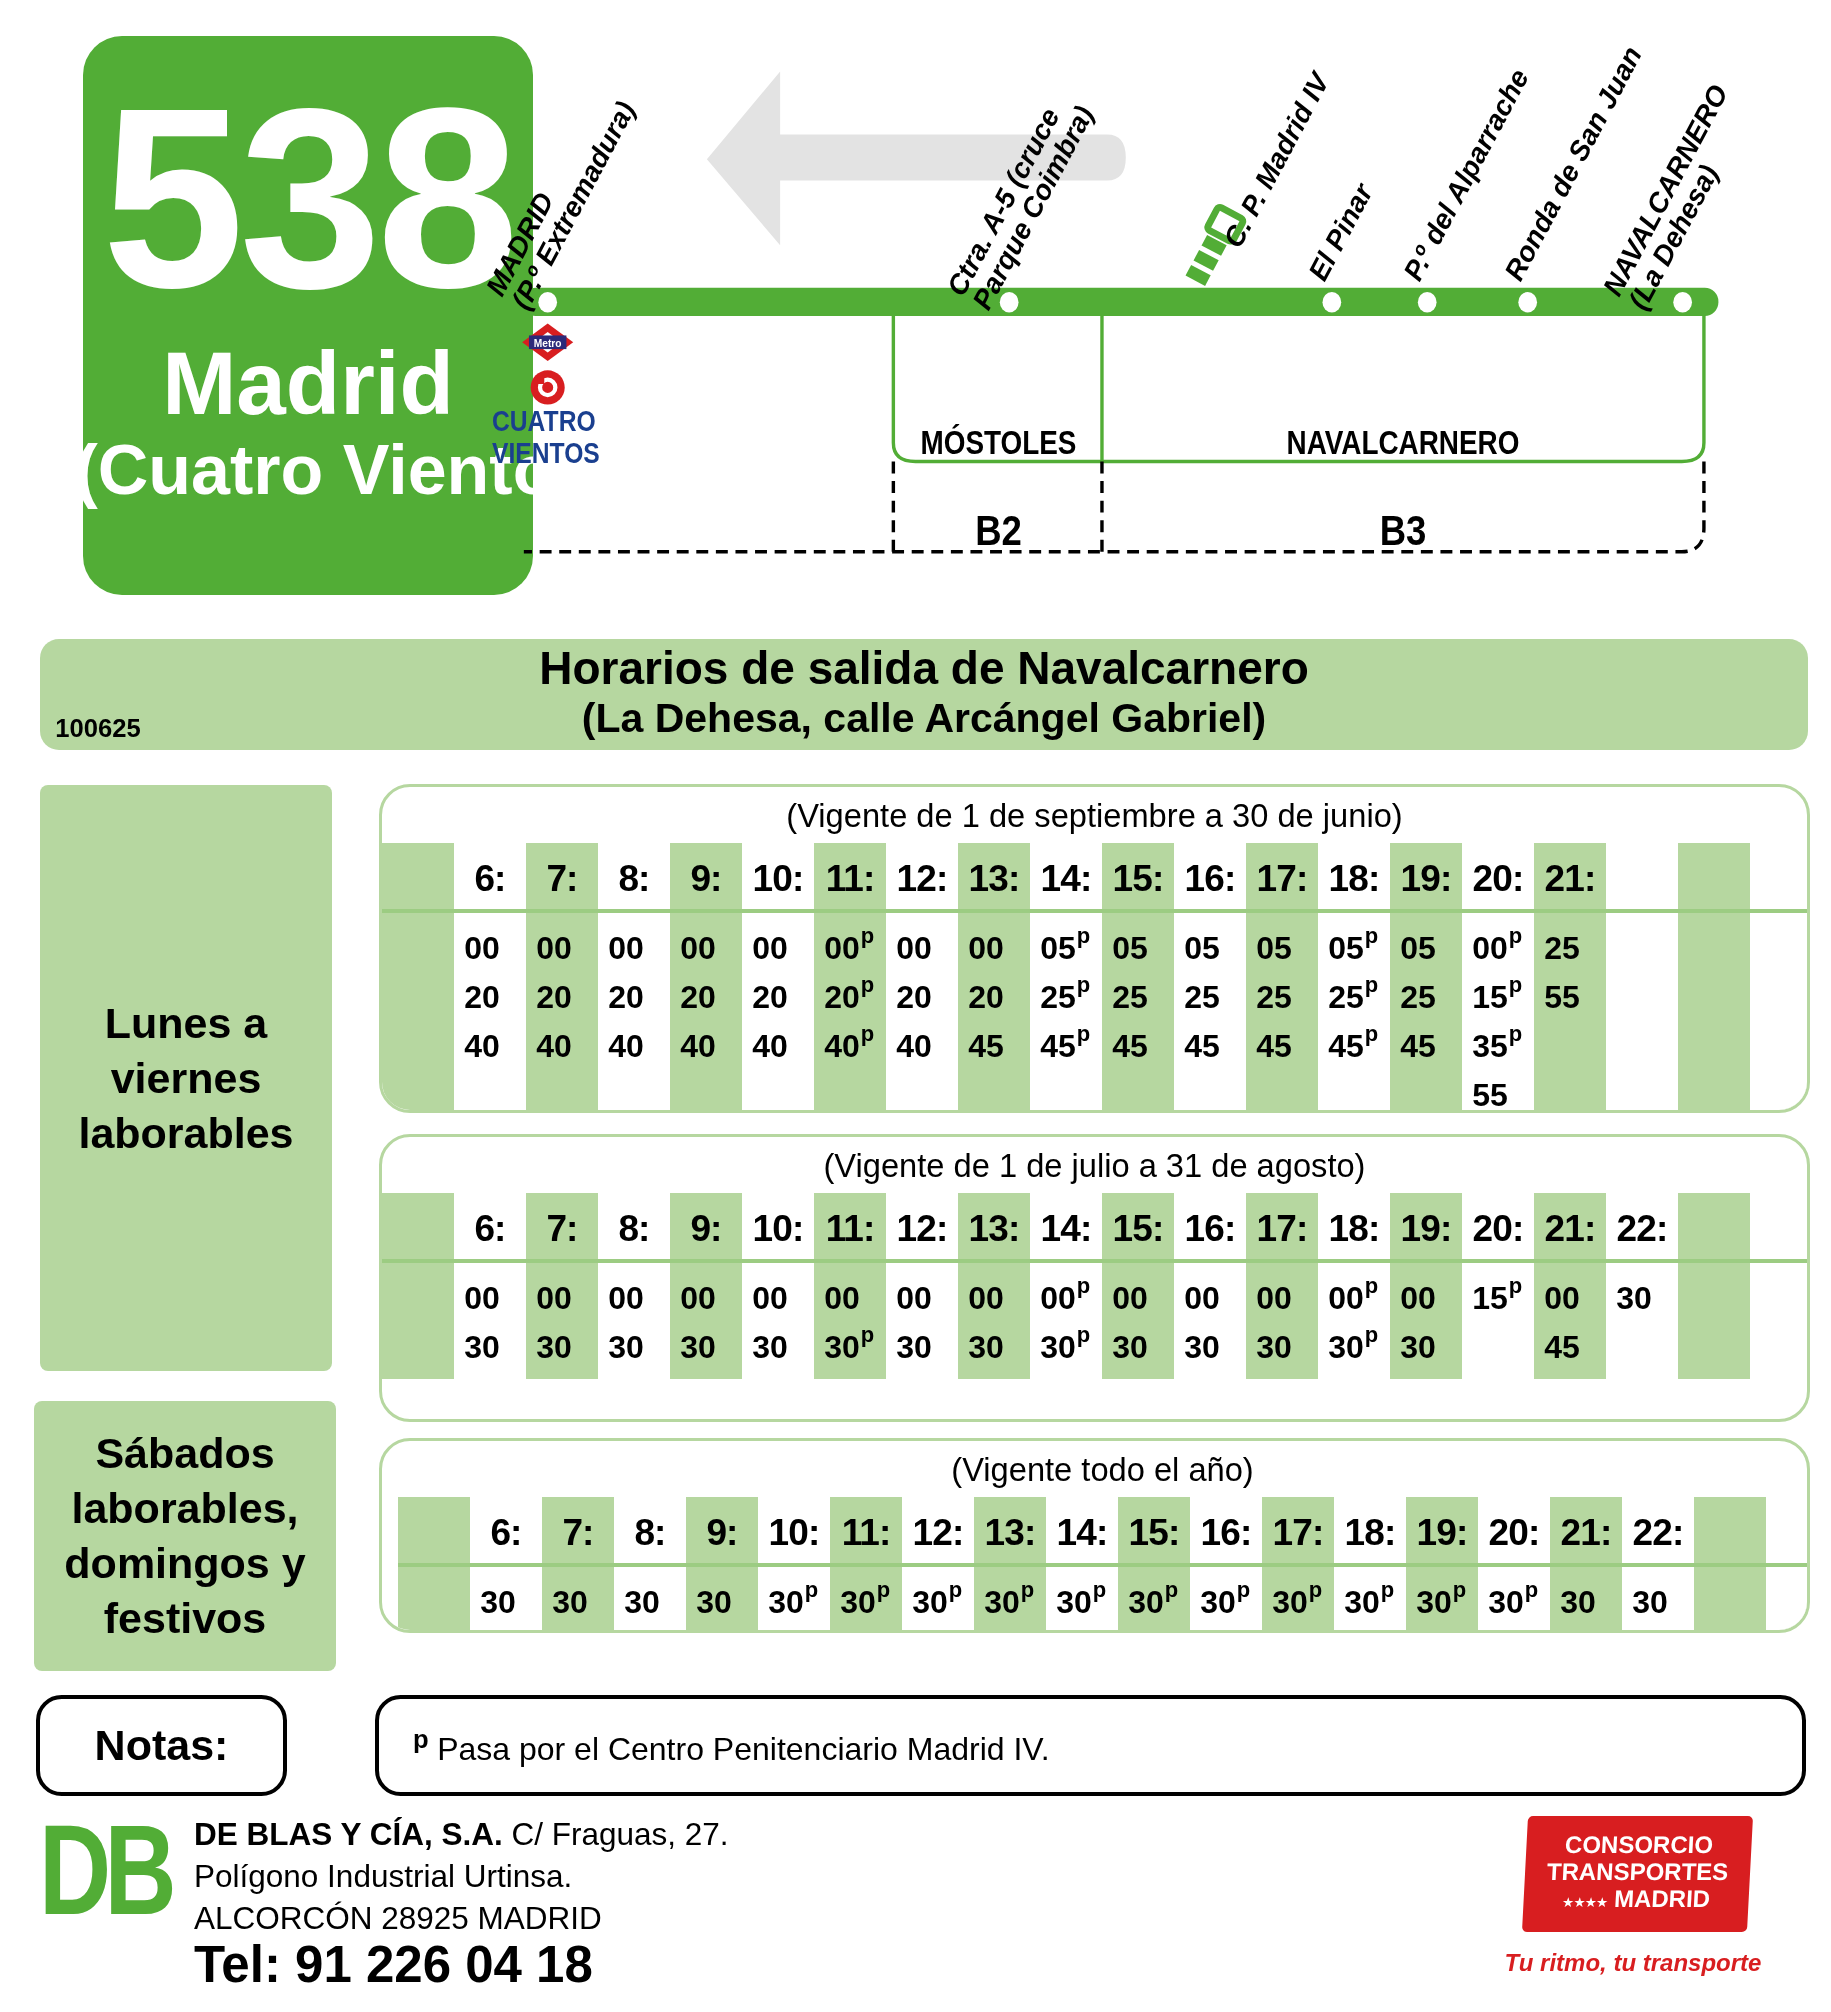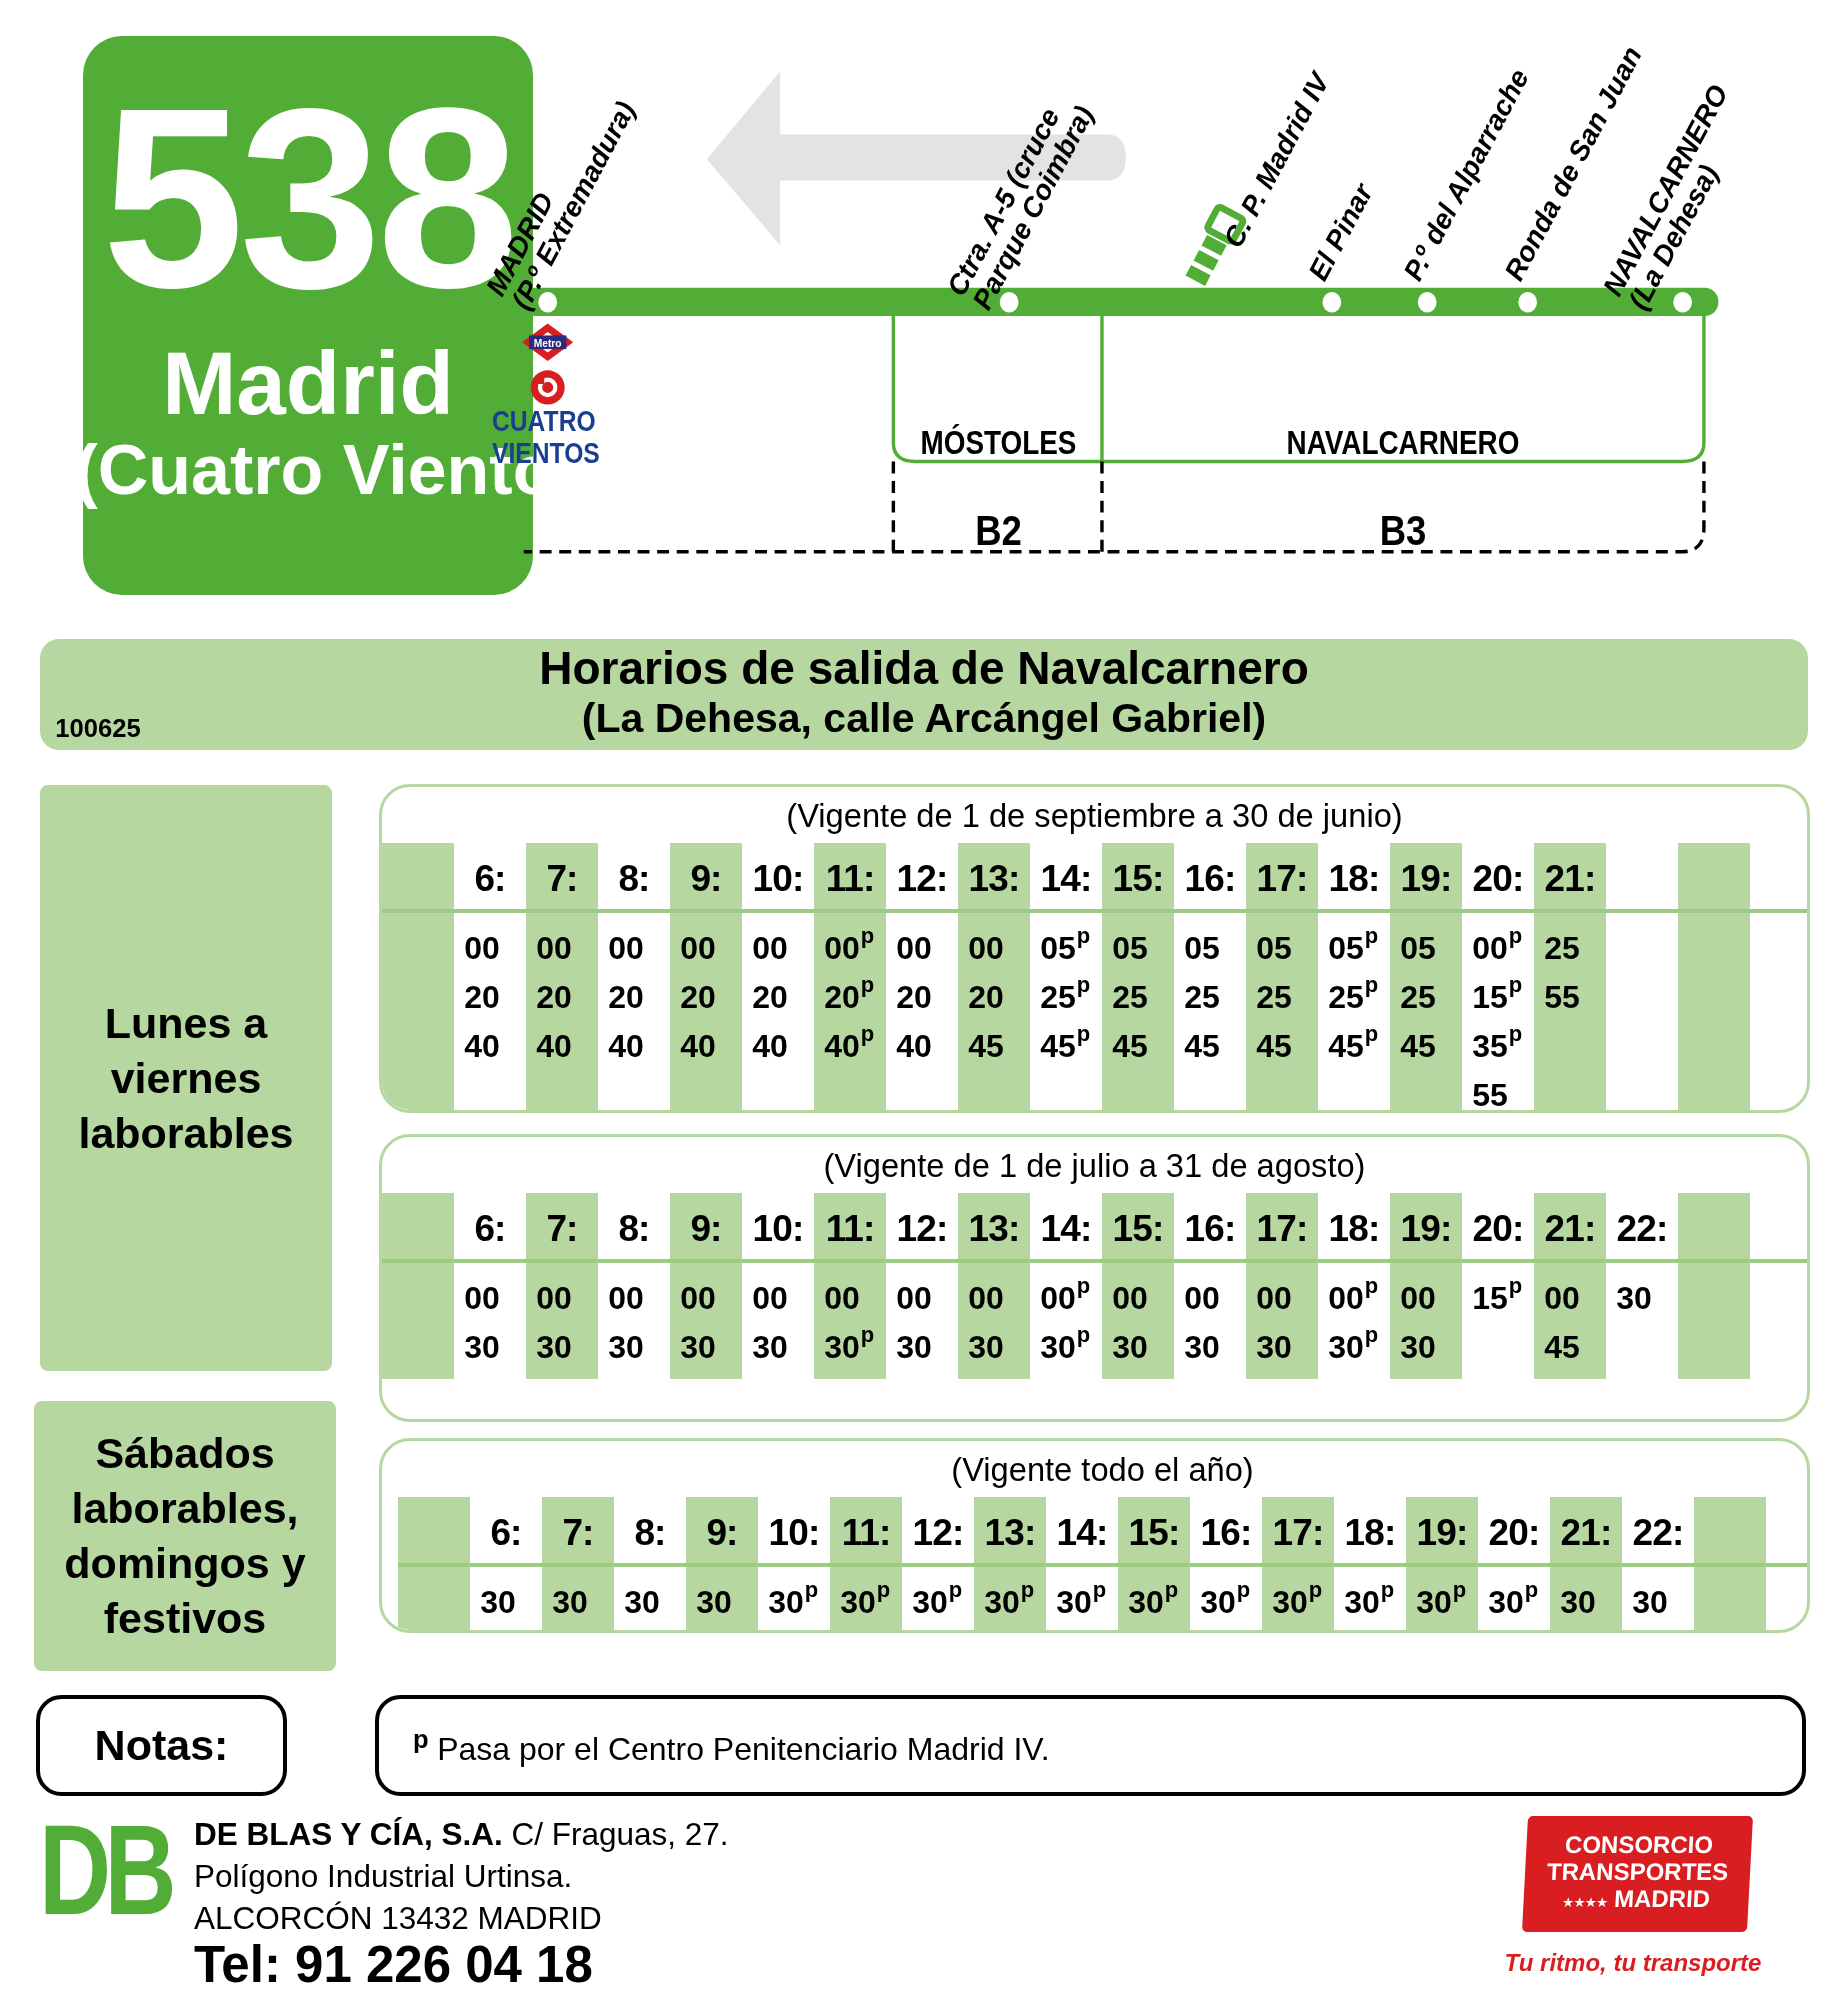--- a/index.html
+++ b/index.html
@@ -466,21 +466,21 @@
 
 <div id="notes-label" class="note-box">Notas:</div>
 <div id="notes-text" class="note-box">
   <sup>p</sup><span>Pasa por el Centro Penitenciario Madrid IV.</span>
 </div>
 
 <div id="db-logo" class="abs">DB</div>
 <div id="company" class="abs">
   <div><b>DE BLAS Y CÍA, S.A.</b> <span>C/ Fraguas, 27.</span></div>
   <div>Polígono Industrial Urtinsa.</div>
-  <div>ALCORCÓN 13432 MADRID</div>
+  <div>ALCORCÓN 28925 MADRID</div>
 </div>
 <div id="company-tel" class="abs">Tel: 91 226 04 18</div>
 
 <div id="ctm-logo" class="abs">
   <div>CONSORCIO</div>
   <div>TRANSPORTES</div>
   <div><span style="font-size:13.6px; letter-spacing:-0.9px;">★★★★</span> <span>MADRID</span></div>
 </div>
 <div id="ctm-slogan" class="abs">Tu ritmo, tu transporte</div>
 

